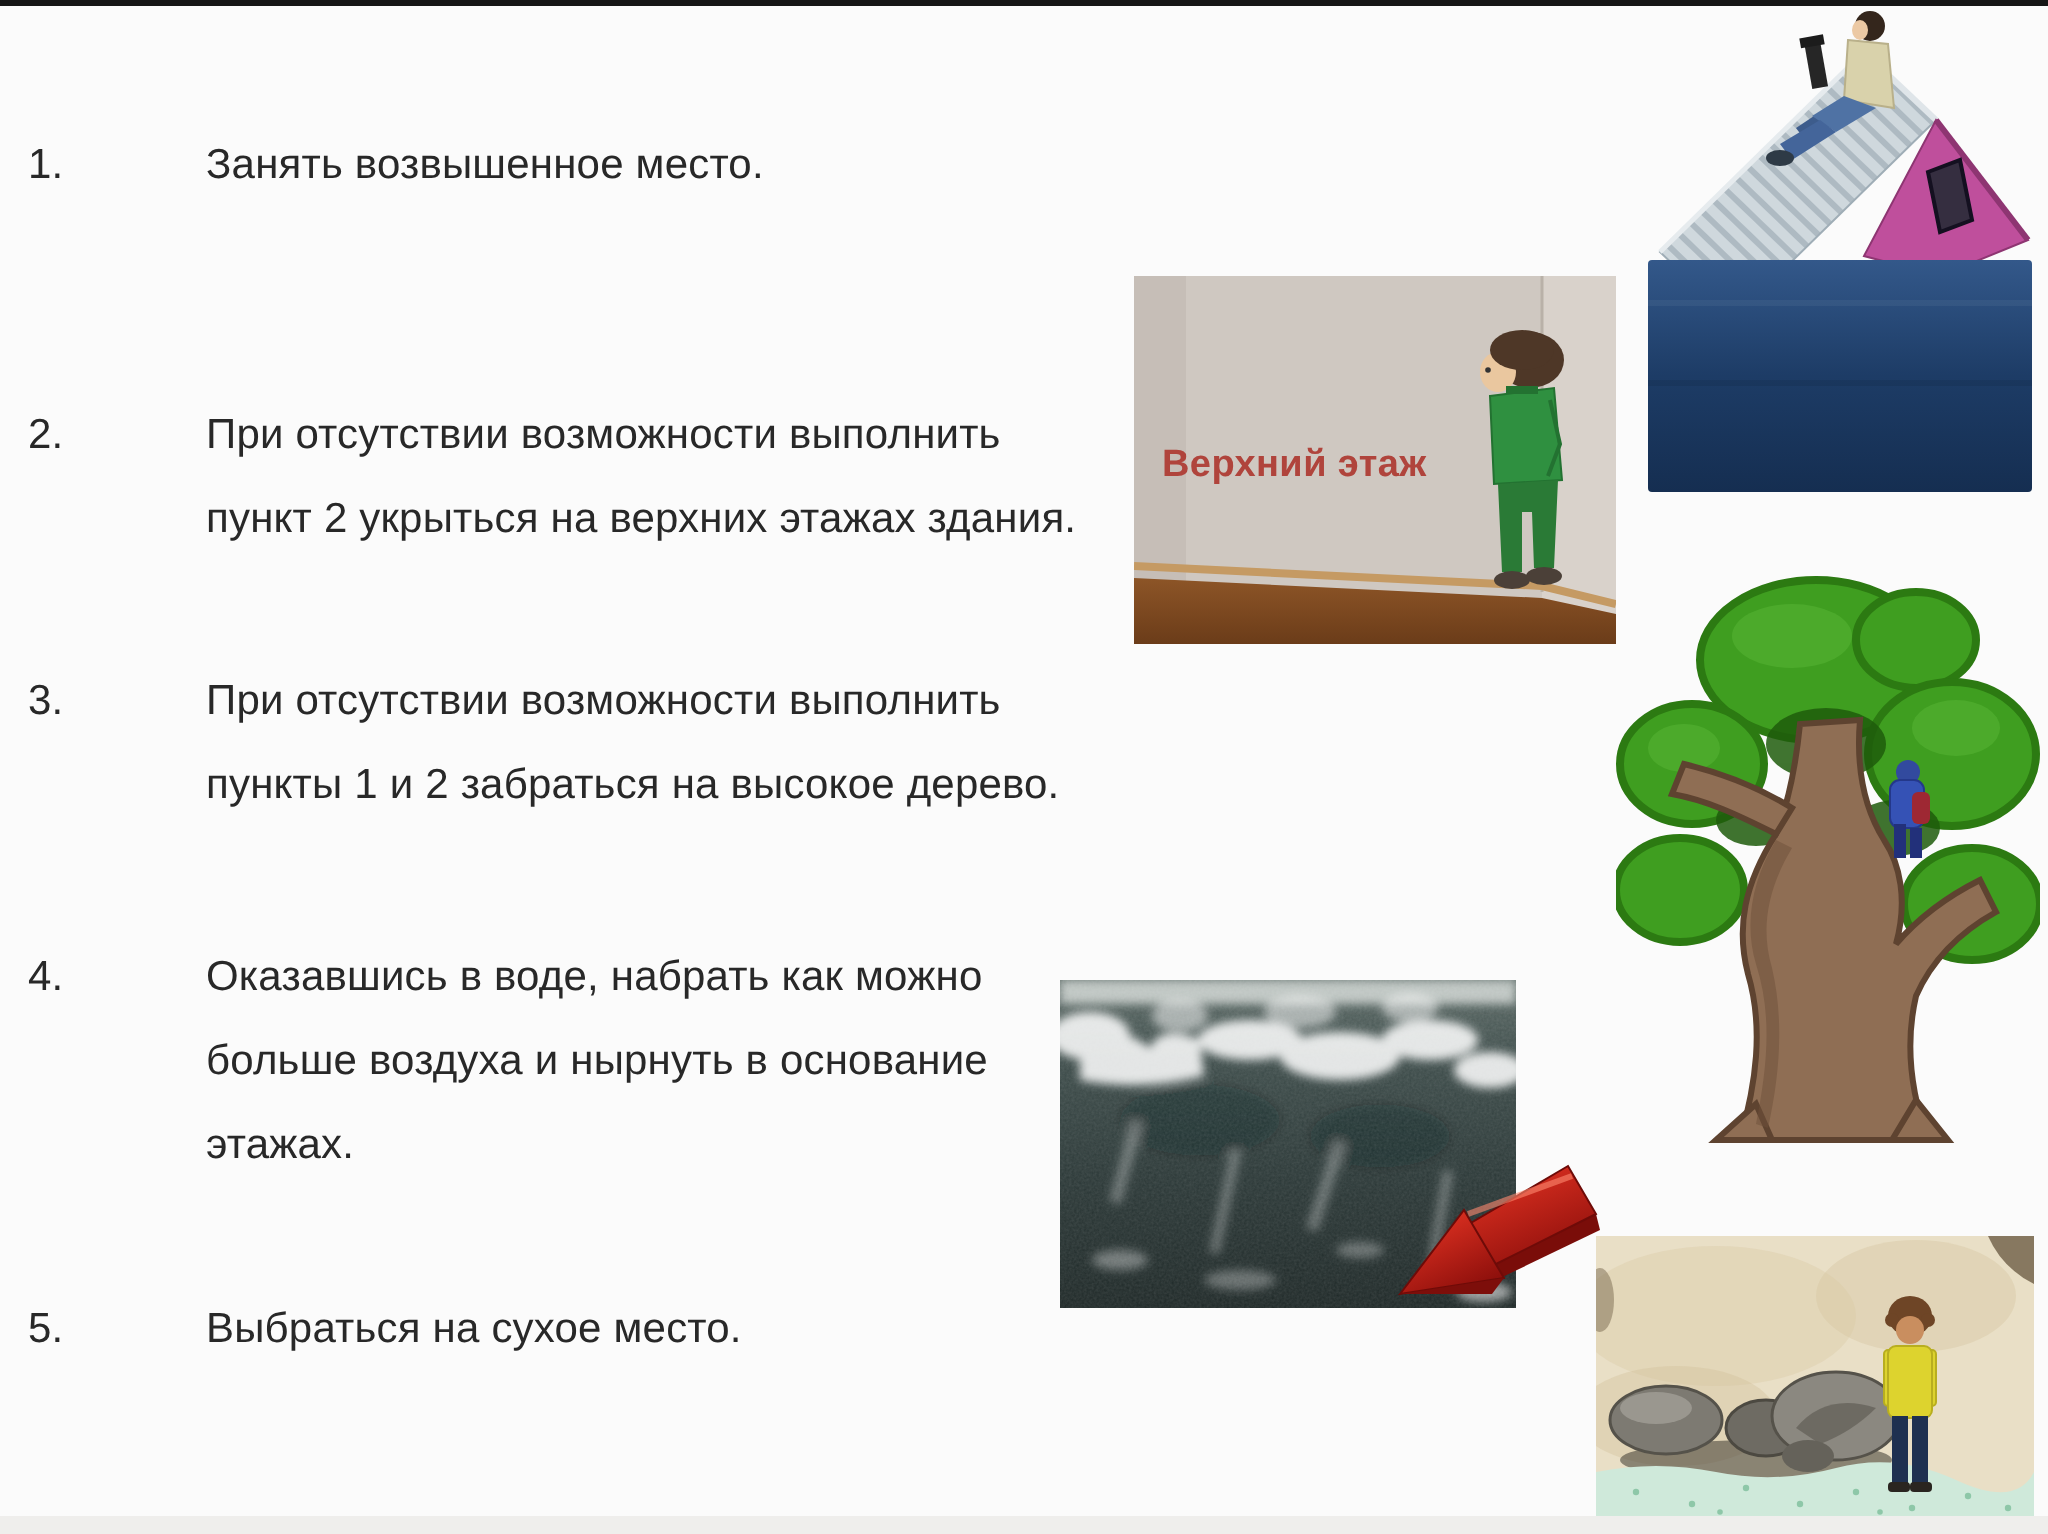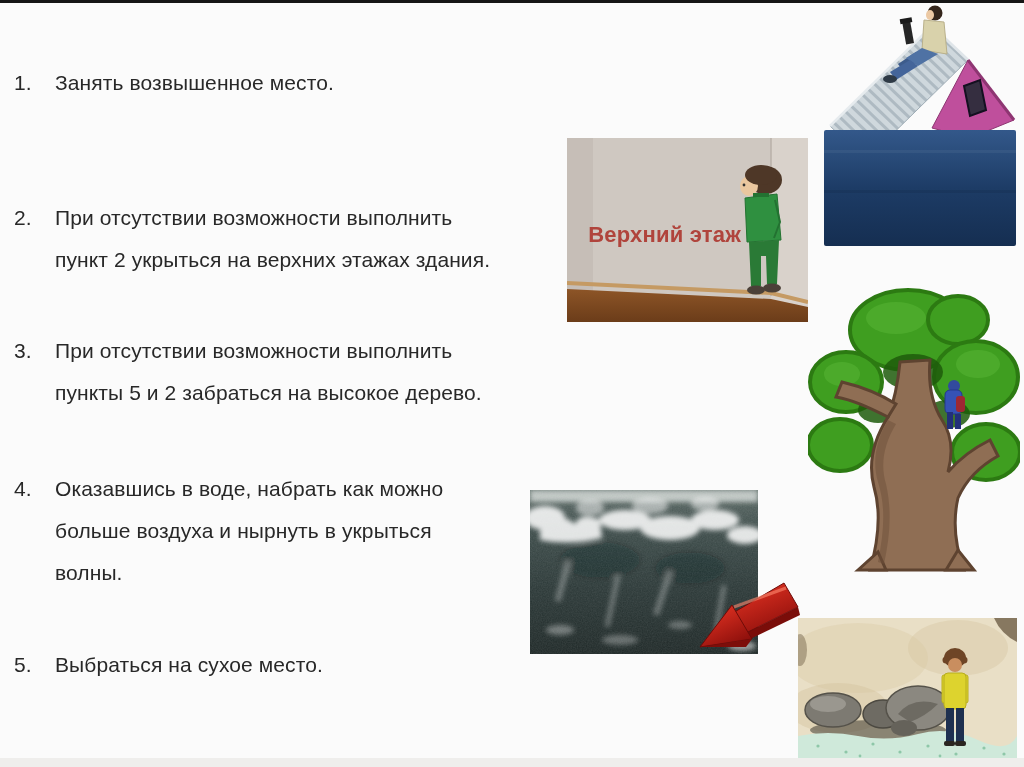--- a/index.html
+++ b/index.html
@@ -10,32 +10,32 @@
   }
   .top-strip{position:absolute;left:0;top:0;width:1024px;height:3px;background:#161616;}
   .bottom-strip{position:absolute;left:0;bottom:0;width:1024px;height:9px;background:#efeeec;}
 
   .rules-list{position:absolute;left:14px;top:0;width:500px;}
   .rule{
     position:absolute; display:flex; align-items:flex-start;
     color:#282828; font-size:21px; line-height:42px; letter-spacing:0.1px;
   }
   .rule .num{width:41px; flex:0 0 41px;}
-  .rule .txt{width:440px;}
+  .rule .txt{width:440px;margin-left:48px;}
   .rule.r1{top:62px;}
   .rule.r2{top:197px;}
   .rule.r3{top:330px;}
   .rule.r4{top:468px;}
   .rule.r5{top:644px;}
 
   .fig{position:absolute;}
   .fig-room{left:567px; top:138px; width:241px; height:184px; background:#cfc8c1;}
   .room-label{
     position:absolute; left:14px; top:84px; width:160px;
-    font-size:22px; font-weight:bold; letter-spacing:0.2px;text-align:right;
+    font-size:19px; font-weight:bold; letter-spacing:0.2px;
   }
   .fig-house{left:820px; top:0; width:200px; height:248px;}
   .fig-tree{left:808px; top:282px; width:212px; height:290px;}
   .fig-wave{left:530px; top:490px; width:228px; height:164px;}
   .fig-arrow{left:692px; top:577px; width:110px; height:82px;}
   .fig-shore{left:798px; top:618px; width:219px; height:142px;}
   svg{display:block;}
 </style>
 </head>
 <body>
@@ -47,25 +47,25 @@
     <div class="rule r1">
       <span class="num">1.</span>
       <span class="txt">Занять возвышенное место.</span>
     </div>
     <div class="rule r2">
       <span class="num">2.</span>
       <span class="txt">При отсутствии возможности выполнить пункт 2 укрыться на верхних этажах здания.</span>
     </div>
     <div class="rule r3">
       <span class="num">3.</span>
-      <span class="txt">При отсутствии возможности выполнить пункты 5 и 2 забраться на высокое дерево.</span>
+      <span class="txt">При отсутствии возможности выполнить пункты 1 и 2 забраться на высокое дерево.</span>
     </div>
     <div class="rule r4">
       <span class="num">4.</span>
-      <span class="txt">Оказавшись в воде, набрать как можно больше воздуха и нырнуть в укрыться волны.</span>
+      <span class="txt">Оказавшись в воде, набрать как можно больше воздуха и нырнуть в основание этажах.</span>
     </div>
     <div class="rule r5">
       <span class="num">5.</span>
       <span class="txt">Выбраться на сухое место.</span>
     </div>
   </div>
 
   <div class="fig fig-room">
     <svg width="241" height="184" viewBox="0 0 241 184">
       <defs>

